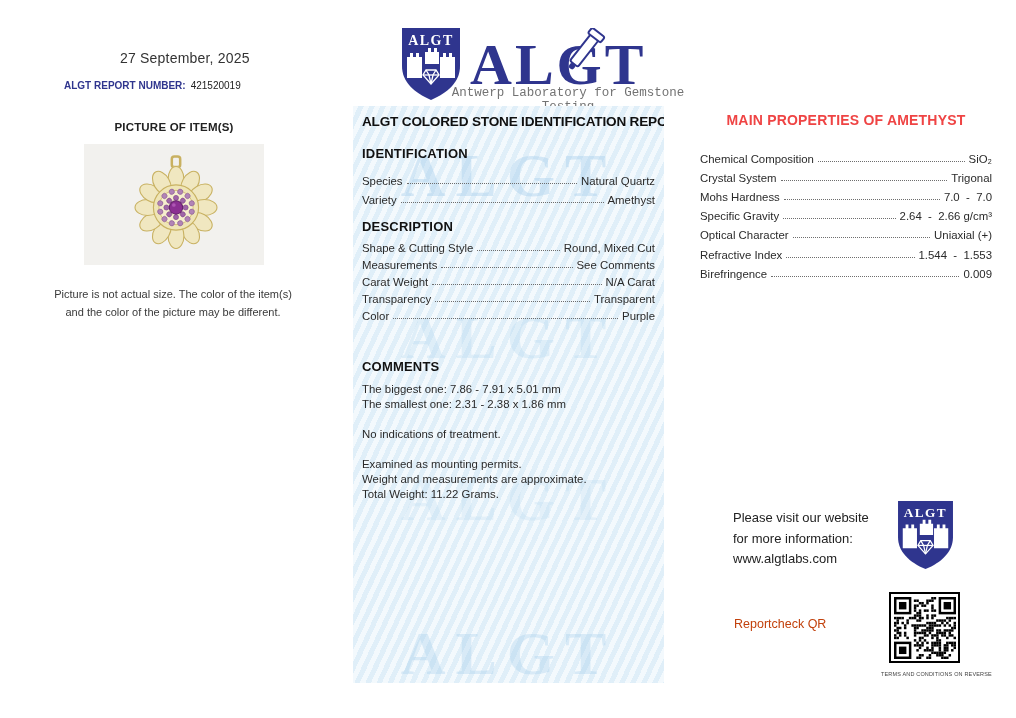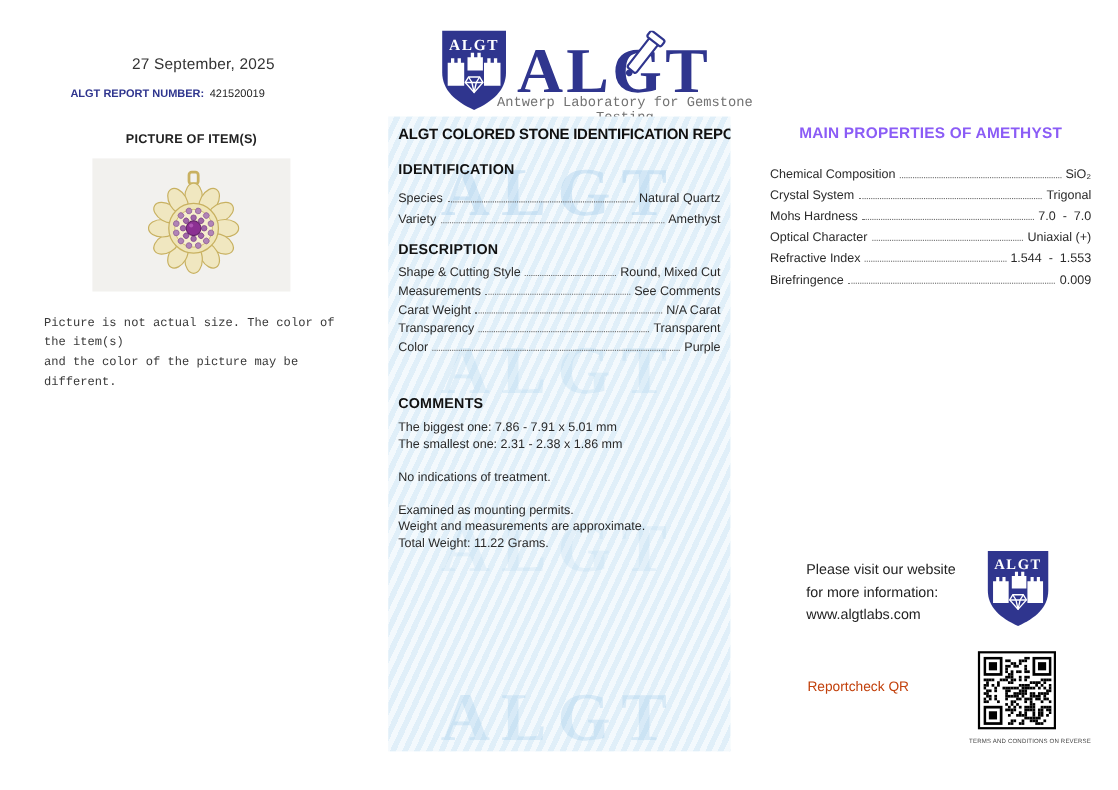--- a/index.html
+++ b/index.html
@@ -16,22 +16,22 @@
   .shield-top{position:absolute;left:0;top:0;}
   .wordmark{position:absolute;left:72px;top:2px;}
   .tagline{position:absolute;left:40px;top:60px;width:260px;text-align:center;
            font-family:Liberation Mono, monospace;font-size:12.5px;color:#737373;}
 
   
   .pic-title{position:absolute;left:84px;top:121px;width:180px;text-align:center;
              font-size:11.5px;font-weight:bold;color:#222;letter-spacing:.2px;}
   .pic-box{position:absolute;left:84px;top:144px;width:180px;height:121px;background:#f2f1ee;}
   .pic-box svg{position:absolute;left:50px;top:10px;}
-  .pic-note{position:absolute;left:40px;top:285px;width:266px;
-            font-size:11px;line-height:18px;color:#3a3a3a;font-family:Liberation Mono, monospace;}
+  .pic-note{position:absolute;left:40px;top:285px;width:266px;text-align:center;
+            font-size:11px;line-height:18px;color:#3a3a3a;}
 
   
   .panel{position:absolute;left:353px;top:106px;width:311px;height:577px;
          background-color:#eaf4fb;
          background-image:repeating-linear-gradient(115deg,
             rgba(255,255,255,.45) 0px, rgba(255,255,255,.45) 5px,
             rgba(205,229,244,.35) 5px, rgba(205,229,244,.35) 10px);
          overflow:hidden;}
   .wm{position:absolute;left:0;width:100%;text-align:center;
       font-family:"Liberation Serif",serif;font-weight:bold;font-size:62px;letter-spacing:10px;
@@ -46,21 +46,21 @@
   .r-ident{top:62px;} .r-desc{top:131px;}
   .prow{display:flex;align-items:flex-end;height:19px;font-size:11.4px;color:#2a2a2a;}
   .r-desc .prow{height:17px;align-items:flex-end;}
   .prow .dots{flex:1;border-bottom:1.3px dotted #6e6e6e;margin:0 4px 3px 4px;}
   .prow .val{white-space:pre;}
   .comments{position:absolute;left:9px;right:9px;top:277px;}
   .cline{height:15px;font-size:11.4px;color:#2a2a2a;white-space:nowrap;}
 
   
   .props-title{position:absolute;left:700px;top:112px;width:292px;text-align:center;
-               font-size:14px;font-weight:bold;color:#8b5cf6;letter-spacing:.2px;}
+               font-size:14px;font-weight:bold;color:#ef4444;letter-spacing:.2px;}
   .props{position:absolute;left:700px;top:146px;width:292px;}
   .props .prow{height:19.1px;}
 
   .website{position:absolute;left:733px;top:508px;font-size:13px;line-height:20.5px;color:#222;}
   .shield-bottom{position:absolute;left:895px;top:499px;}
   .qr-label{position:absolute;left:734px;top:617px;font-size:12.5px;color:#c2410c;}
   .qr-box{position:absolute;left:889px;top:592px;width:62px;height:62px;background:#fff;
           border:2.5px solid #000;padding:2.5px;}
   .terms{position:absolute;left:845px;top:671px;width:160px;text-align:center;
          font-size:10px;color:#444;transform:scale(.55);transform-origin:50% 0;
@@ -231,20 +231,25 @@
     </div>
     <div class="prow">
       <span class="lbl">Crystal System</span>
         <span class="dots"></span>
         <span class="val">Trigonal</span>
     </div>
     <div class="prow">
       <span class="lbl">Mohs Hardness</span>
         <span class="dots"></span>
         <span class="val">7.0  -  7.0</span>
+    </div>
+    <div class="prow">
+      <span class="lbl">Specific Gravity</span>
+        <span class="dots"></span>
+        <span class="val">2.64  -  2.66 g/cm³</span>
     </div>
     <div class="prow">
       <span class="lbl">Optical Character</span>
         <span class="dots"></span>
         <span class="val">Uniaxial (+)</span>
     </div>
     <div class="prow">
       <span class="lbl">Refractive Index</span>
         <span class="dots"></span>
         <span class="val">1.544  -  1.553</span>

